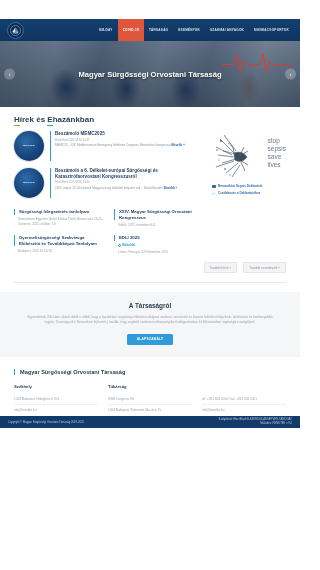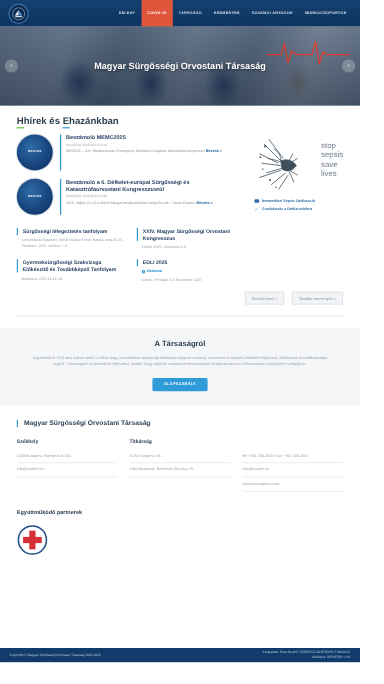--- a/index.html
+++ b/index.html
@@ -4,21 +4,21 @@
 <style>
   * { box-sizing: border-box; margin:0; padding:0; }
   html,body { width:300px; height:570px; }
   body {
     font-family: "Liberation Sans", sans-serif;
     background:#ffffff;
     font-size:4px;
     color:#333;
     overflow:hidden;
   }
-  .page { width:300px; height:552px; position:relative; overflow:hidden; }
+  .page { width:300px; height:409px; position:relative; overflow:hidden;margin-top:19px; }
 
   
   .topbar{
     height:22px; background:#123a6b;
     background:linear-gradient(180deg,#13406f 0%, #0f3460 100%);
     display:flex; align-items:center; position:relative; z-index:5;
   }
   .logo{
     width:17px;height:17px;border-radius:50%;
     background:#0d2c52; border:1px solid #3a6ea5;
@@ -214,21 +214,21 @@
     <svg class="ekg" viewBox="0 0 140 50">
       <polyline points="0,30 18,30 24,30 30,12 36,44 42,24 50,30 70,30 76,30 82,8 88,46 94,26 102,30 140,30" fill="none" stroke="#e03b2e" stroke-width="2.2"></polyline>
     </svg>
     <div class="hero-title">Magyar Sürgősségi Orvostani Társaság</div>
     <div class="hero-arrow left">‹</div>
     <div class="hero-arrow right">›</div>
   </div>
 
   <div class="content">
     <div class="sect-title">
-      <span class="u1">H</span><span>hírek és </span><span class="u2">E</span><span>hazánkban</span>
+      <span class="u1">H</span><span>írek és </span><span class="u2">E</span><span>hazánkban</span>
     </div>
 
     <div class="cols">
       <div class="col-main">
 
         <div class="news-item">
           <div class="news-thumb">
             <div class="badge">MSOTKE</div>
           </div>
           <div class="news-body">

